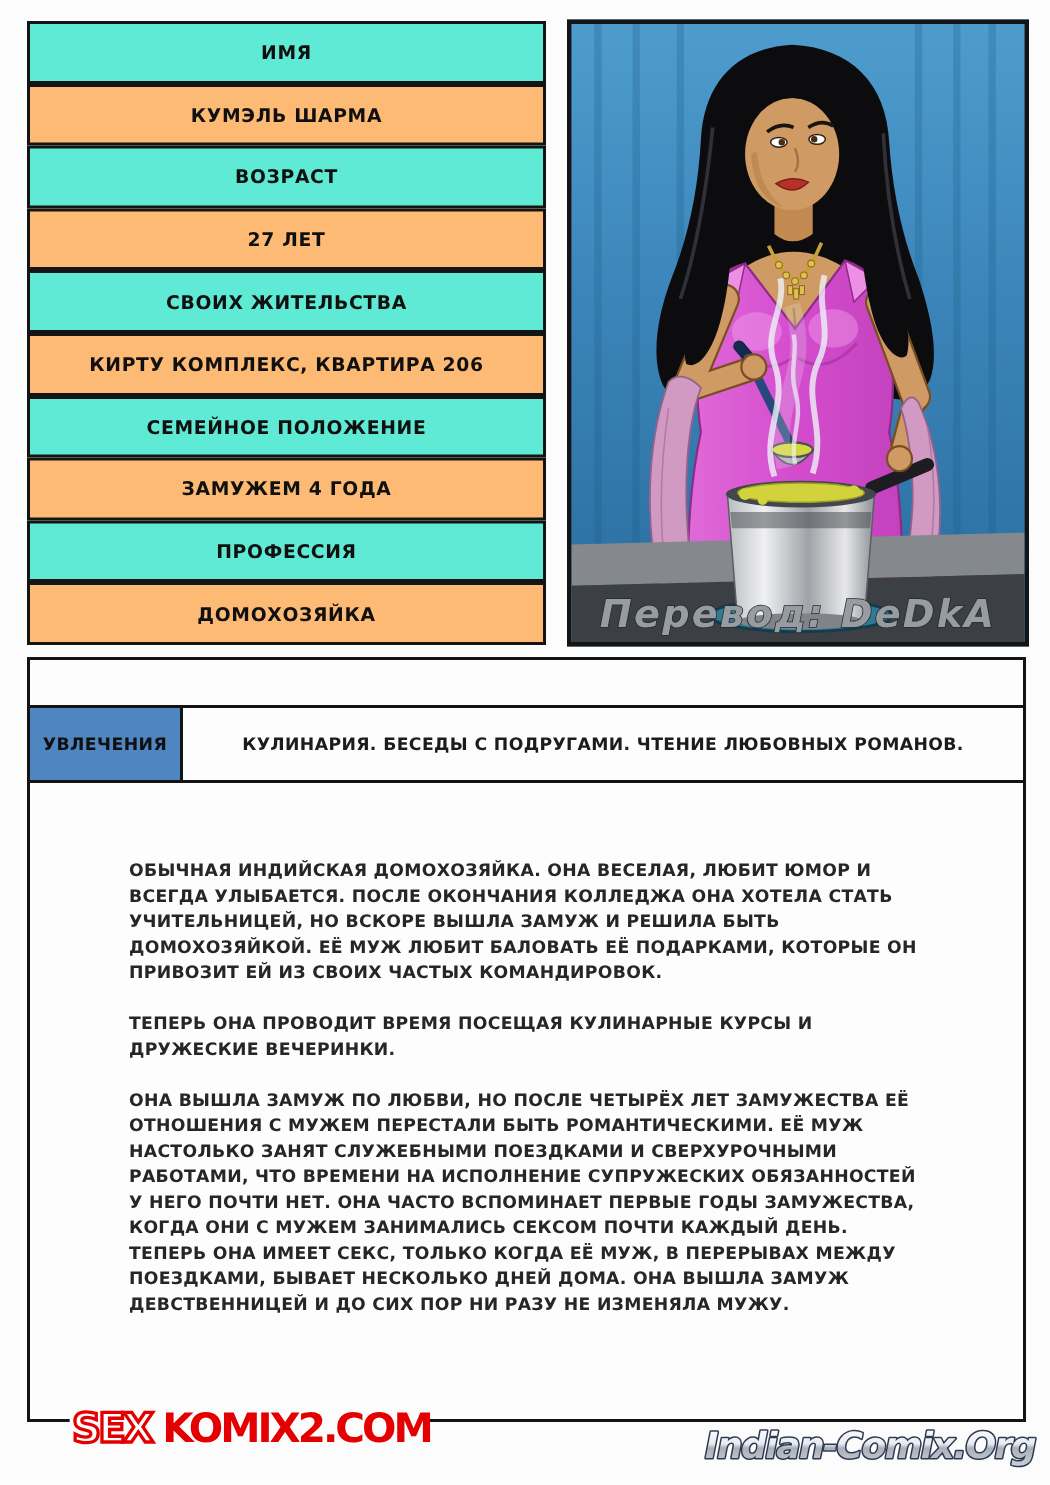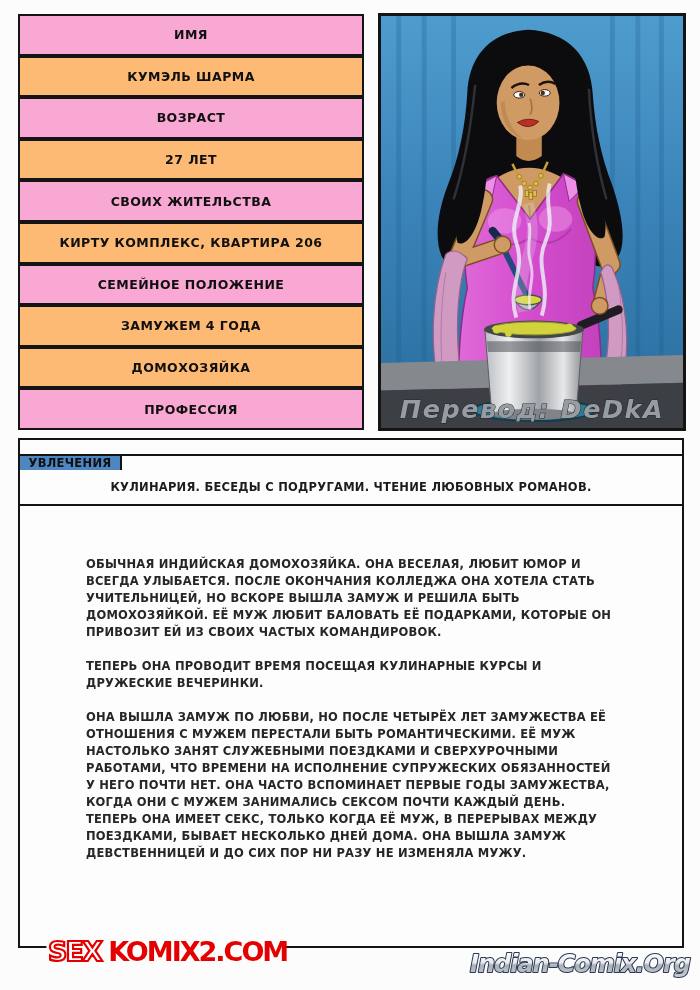--- a/index.html
+++ b/index.html
@@ -10,37 +10,37 @@
     color:#151515;
   }
   
   .profile-table{position:absolute;left:18px;top:14px;width:346px;}
   .prow{
     box-sizing:border-box;height:41.6px;border:2px solid #141414;
     display:flex;align-items:center;justify-content:center;
     font-size:12.5px;font-weight:bold;letter-spacing:.45px;text-align:center;
     color:#101010;
   }
-  .prow-header{background:#f9a8d4;}
+  .prow-header{background:#5eead4;}
   .prow-value{background:#fdba74;}
   
   .portrait{
     position:absolute;left:378px;top:13px;width:308px;height:418px;
     box-sizing:border-box;border:3px solid #141414;background:#3d86bb;
   }
   .portrait svg{display:block;}
   
   .bottom-box{
     position:absolute;left:18px;top:438px;width:666px;height:510px;
     box-sizing:border-box;border:2px solid #141414;background:#fdfdfd;
   }
   .hobbies-row{
-    margin-top:14px;height:52px;box-sizing:border-box;
+    margin-top:30px;height:52px;box-sizing:border-box;
     border-top:2px solid #141414;border-bottom:2px solid #141414;
-    display:flex;align-items:stretch;flex-direction:column;
+    display:flex;align-items:stretch;
   }
   .hobbies-label{
     width:102px;box-sizing:border-box;background:#4d86c1;
     border-right:2px solid #141414;
     display:flex;align-items:center;justify-content:center;
     font-size:11.5px;font-weight:bold;letter-spacing:.3px;color:#101010;
   }
   .hobbies-value{
     flex:1;display:flex;align-items:center;justify-content:center;
     font-size:11.5px;font-weight:bold;letter-spacing:.25px;color:#1c1c1c;
@@ -60,22 +60,22 @@
 
 <div class="profile-table">
     <div class="prow prow-header">ИМЯ</div>
     <div class="prow prow-value">КУМЭЛЬ ШАРМА</div>
     <div class="prow prow-header">ВОЗРАСТ</div>
     <div class="prow prow-value">27 ЛЕТ</div>
     <div class="prow prow-header">СВОИХ ЖИТЕЛЬСТВА</div>
     <div class="prow prow-value">КИРТУ КОМПЛЕКС, КВАРТИРА 206</div>
     <div class="prow prow-header">СЕМЕЙНОЕ ПОЛОЖЕНИЕ</div>
     <div class="prow prow-value">ЗАМУЖЕМ 4 ГОДА</div>
+    <div class="prow prow-header">ПРОФЕССИЯ</div>
     <div class="prow prow-value">ДОМОХОЗЯЙКА</div>
-    <div class="prow prow-header">ПРОФЕССИЯ</div>
   </div>
 
 <div class="portrait">
   <svg width="302" height="412" viewBox="0 0 308 418" preserveAspectRatio="none">
     <defs>
       <linearGradient id="bgG" x1="0" y1="0" x2="0" y2="1">
         <stop offset="0" stop-color="#4e9cce"></stop>
         <stop offset="0.45" stop-color="#3b84b9"></stop>
         <stop offset="1" stop-color="#2a6d9e"></stop>
       </linearGradient>

